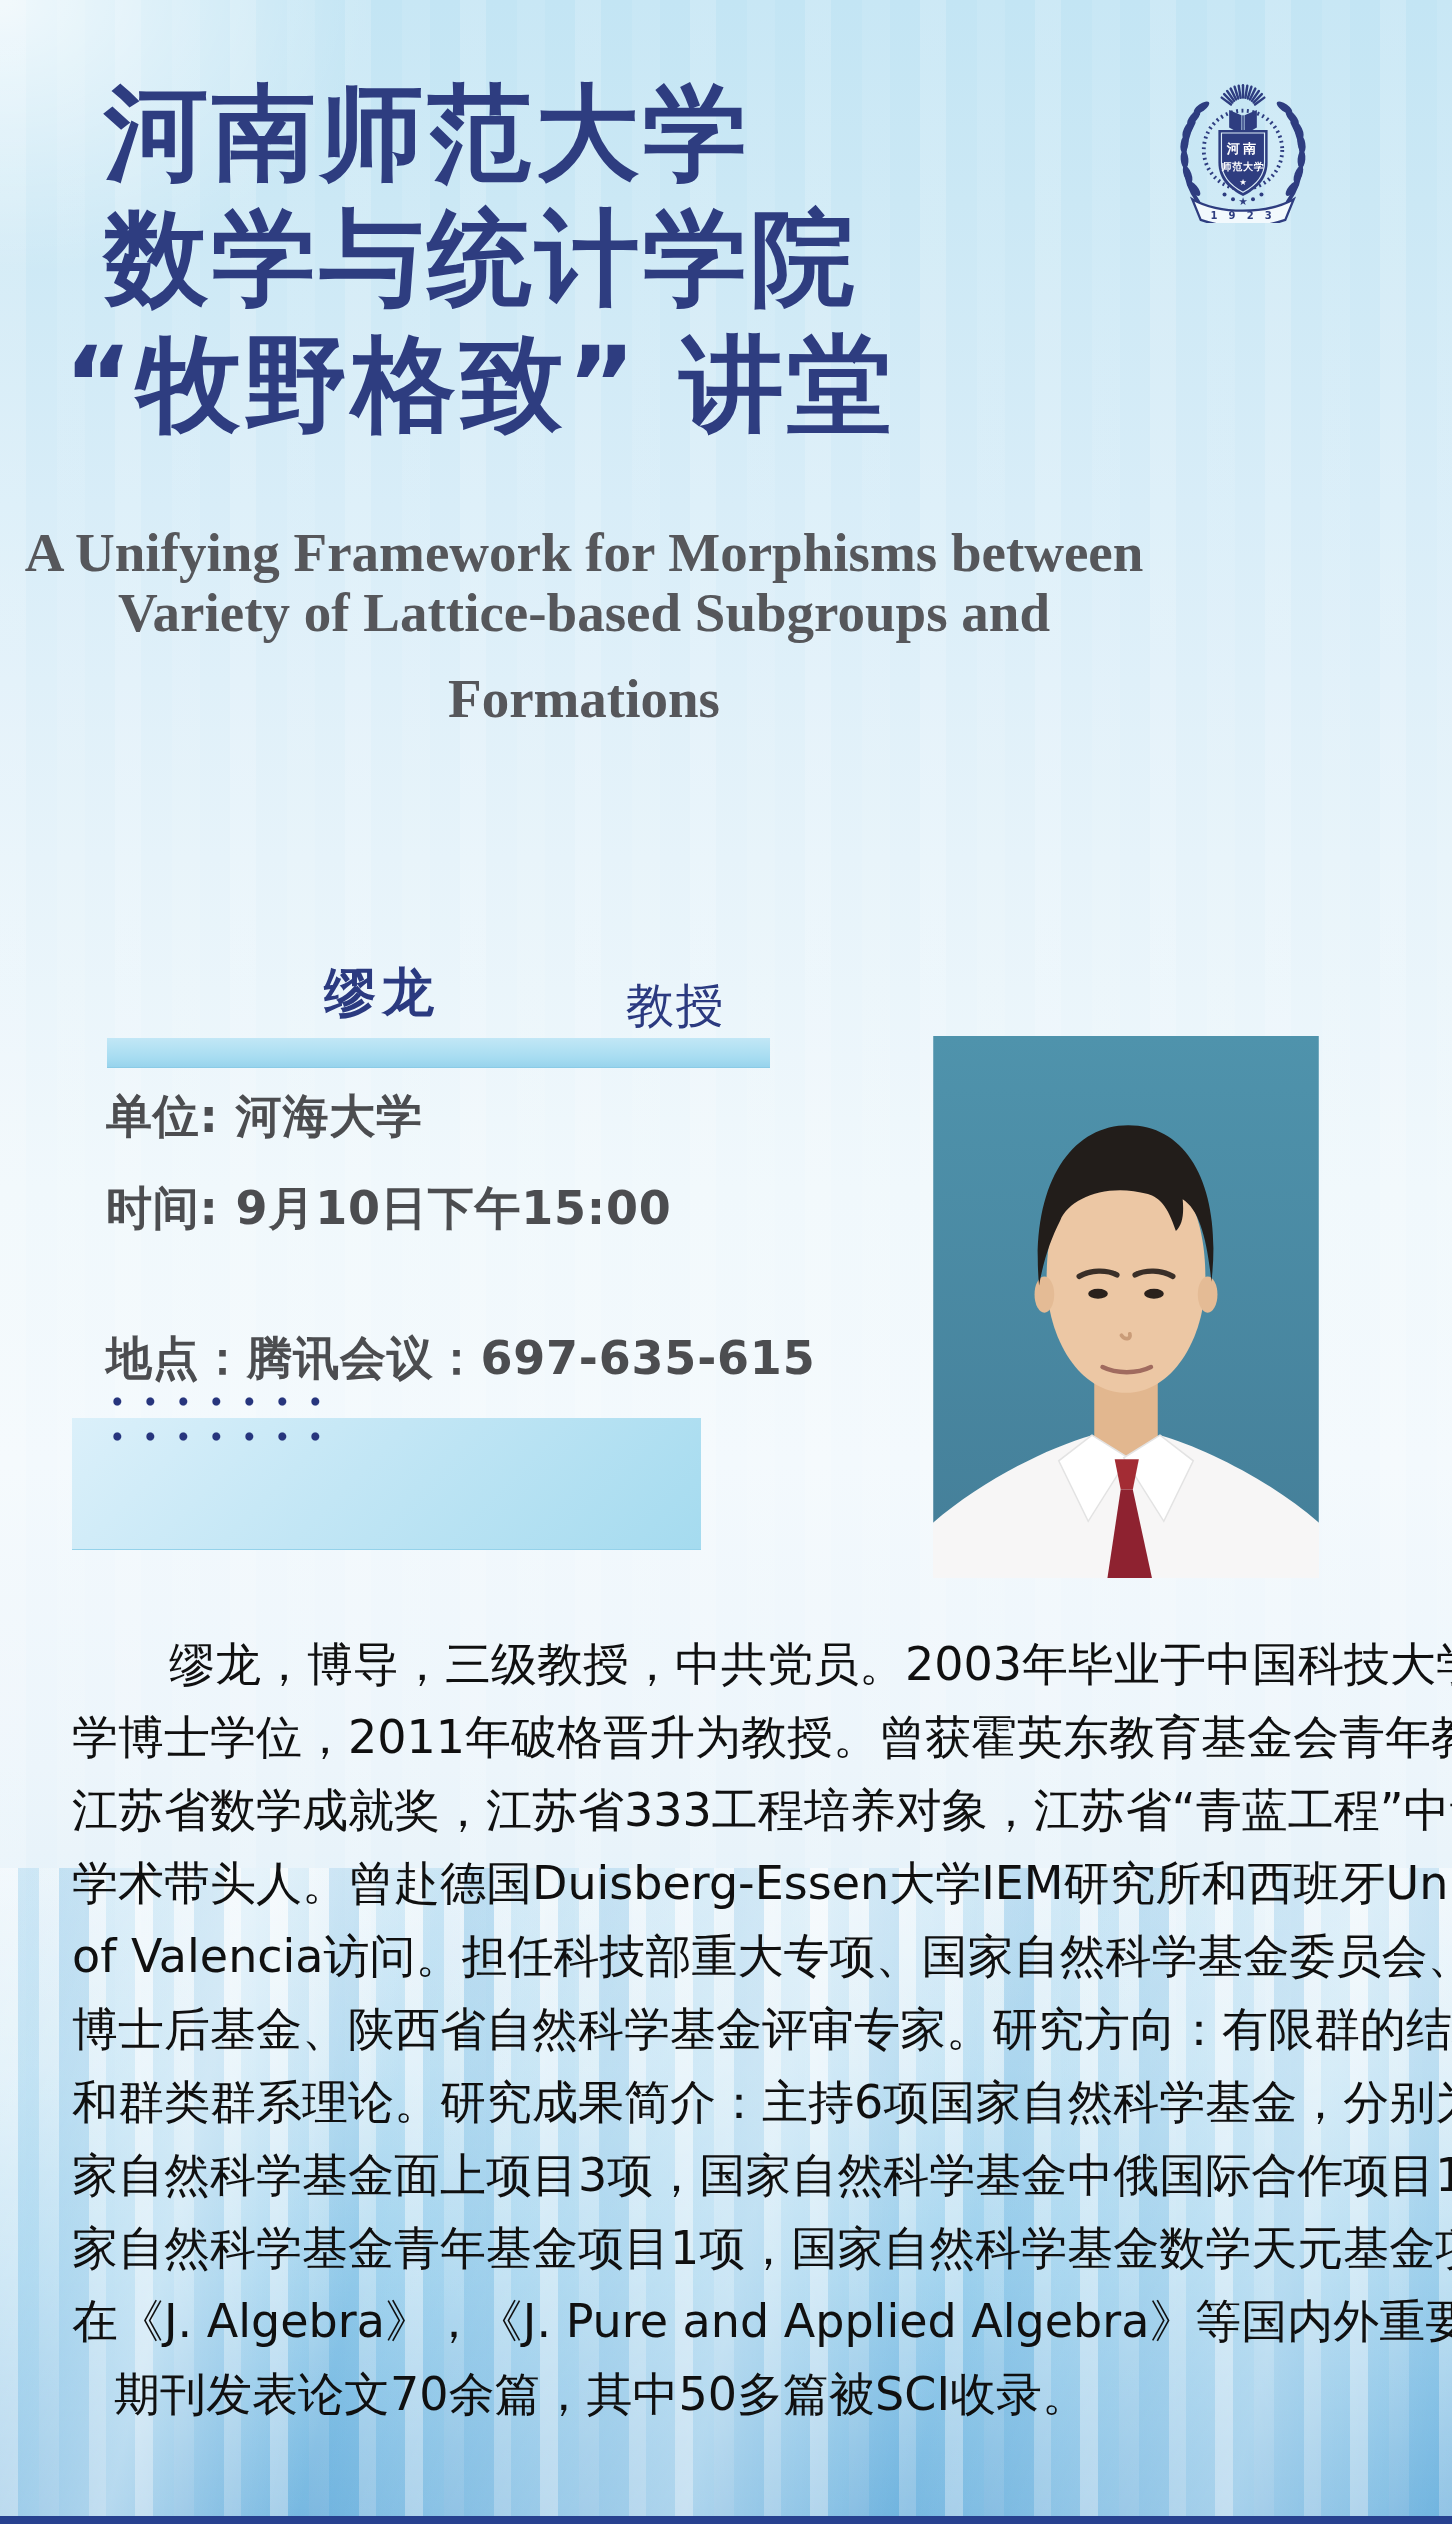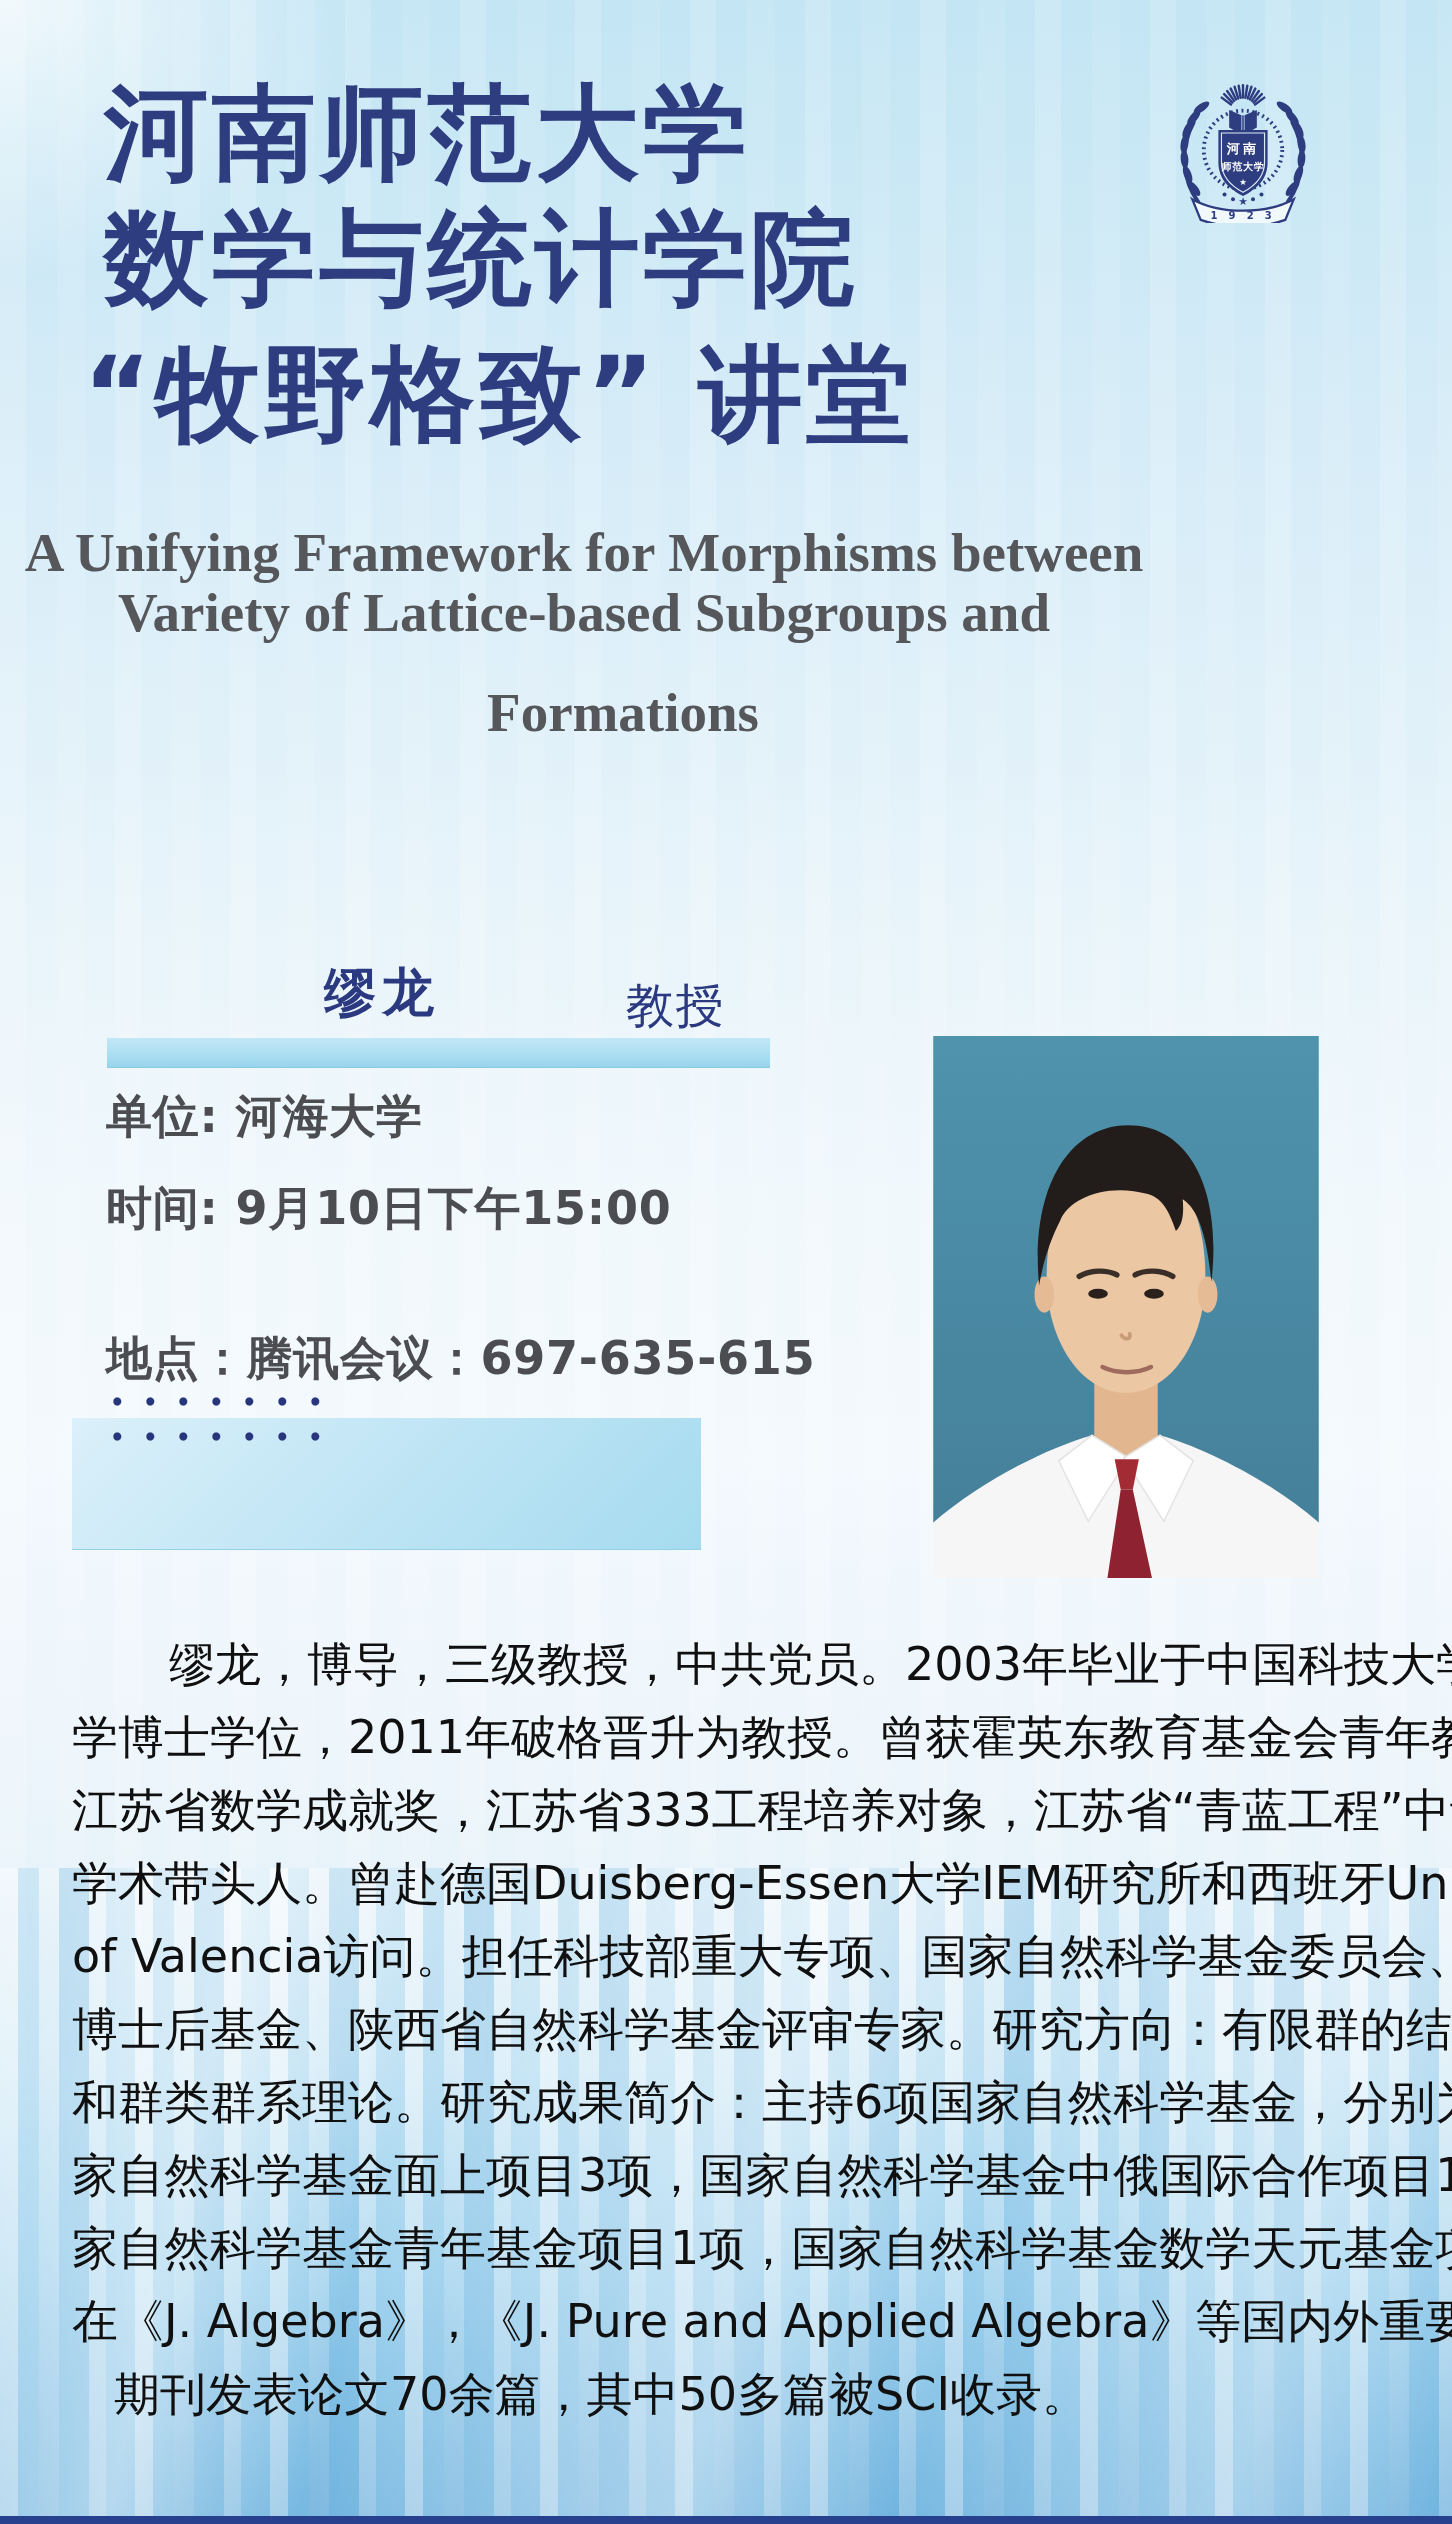--- a/index.html
+++ b/index.html
@@ -25,28 +25,28 @@
         rgba(255,255,255,0.40) 0 18px, rgba(148,205,236,0.35) 18px 39px,
         rgba(255,255,255,0.14) 39px 59px, rgba(121,188,228,0.40) 59px 89px,
         rgba(255,255,255,0.28) 89px 106px, rgba(160,212,240,0.30) 106px 135px),
       linear-gradient(180deg, rgba(207,234,247,0) 0%, rgba(186,224,243,0.45) 30%,
         rgba(146,203,235,0.80) 62%, rgba(113,180,223,0.95) 88%, rgba(101,171,218,1) 100%);
   }
   .bottom-strip{position:absolute;left:0;top:2516px;width:1452px;height:9px;background:#27418f;z-index:6;}
 
   .hdr-line{position:absolute;left:104px;color:#2e3d80;font-weight:700;
     font-size:104px;line-height:1.1;letter-spacing:3.8px;z-index:3;white-space:nowrap;}
-  #hdr1{top:76px;} #hdr2{top:201px;} #hdr3{top:327px;left:83px;margin-top:10px;}
+  #hdr1{top:76px;} #hdr2{top:201px;} #hdr3{top:327px;left:64px;}
 
   .logo{position:absolute;left:1165px;top:73px;width:156px;height:150px;z-index:3;}
 
   .talk-line{position:absolute;left:0;width:1168px;text-align:center;color:#56575b;
     font-family:"Liberation Serif","DejaVu Serif",serif;font-weight:bold;
     font-size:55px;line-height:1;z-index:3;white-space:nowrap;}
-  #talk1{top:525px;} #talk2{top:585px;} #talk3{top:685px;margin-left:39px;}
+  #talk1{top:525px;} #talk2{top:585px;} #talk3{top:671px;}
 
   .spk-name{position:absolute;left:324px;top:958px;color:#2b3a80;font-weight:900;
     font-size:52px;letter-spacing:6px;z-index:4;white-space:nowrap;}
   .spk-rank{position:absolute;left:626px;top:974px;color:#2b3a80;font-weight:400;
     font-size:48px;letter-spacing:1.5px;z-index:4;white-space:nowrap;}
   .name-bar{position:absolute;left:107px;top:1038px;width:663px;height:29px;z-index:2;
     background:linear-gradient(180deg,#c2e7f6 0%,#a6dcf1 70%,#97d3ec 100%);
     border-bottom:1.5px solid #8acbe6;}
 
   .info-line{position:absolute;left:106px;color:#4c4d50;font-weight:bold;

